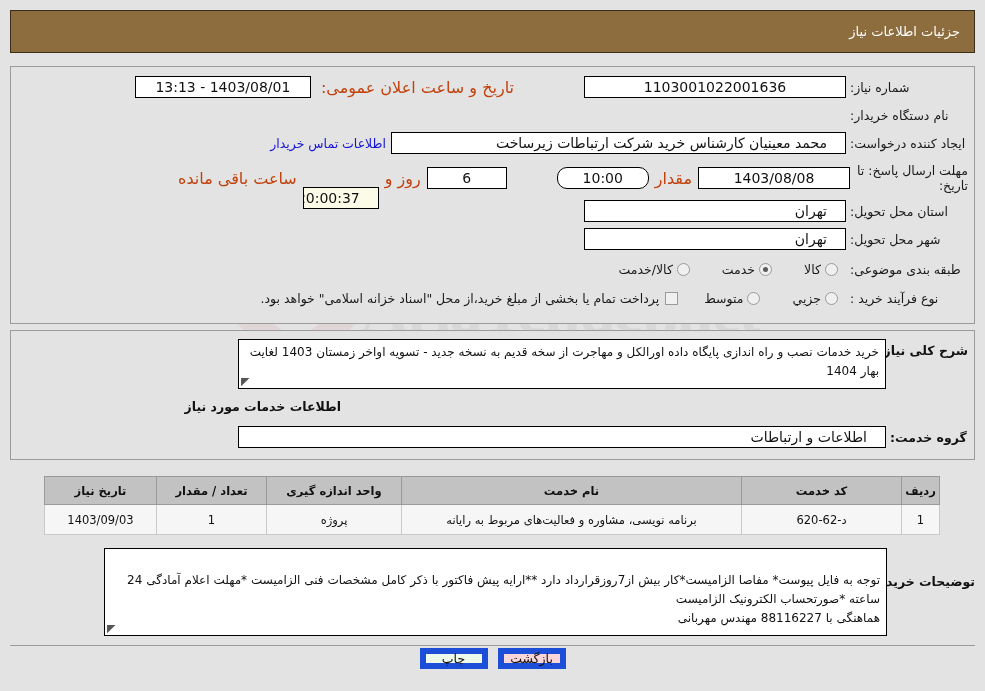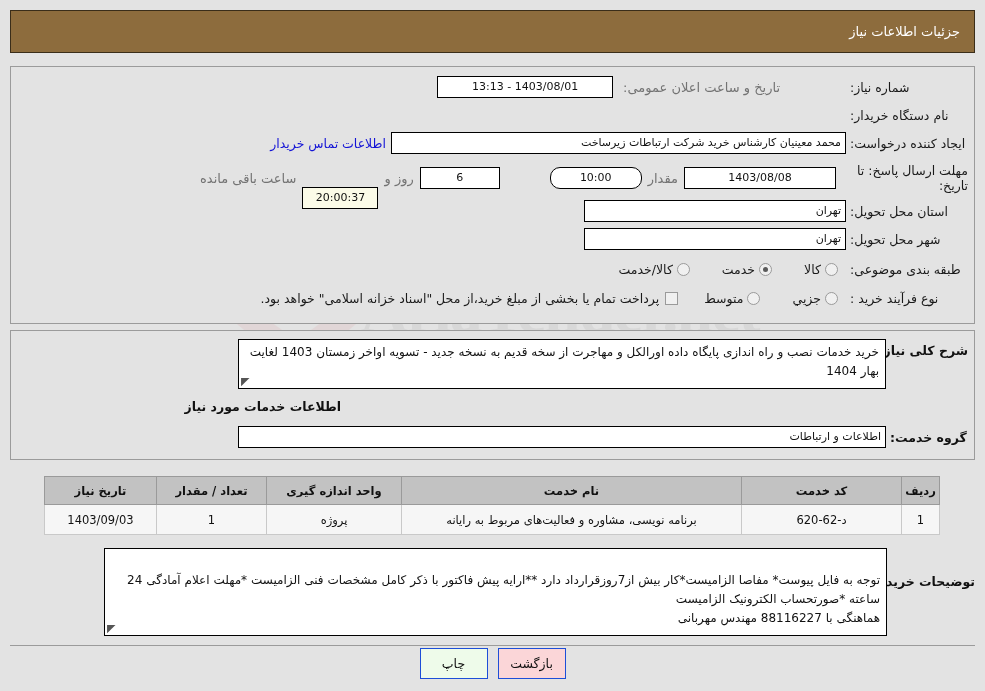--- a/index.html
+++ b/index.html
@@ -105,36 +105,36 @@
     padding-left: 4px;
     font-size: 12.5px;
     line-height: 15px;
     color: #1a1a1a;
   }
   .fbox {
     background: #ffffff;
     border: 1px solid #000000;
     height: 22px;
     line-height: 20px;
-    font-size: 11px;
-    color: #111;
-    padding: 0 4px;
+    font-size: 14px;
+    color: #111;
+    padding: 0 18px;
     overflow: hidden;
     white-space: nowrap;
   }
   .fbox.center { text-align: center; }
   .fbox.right  { text-align: right; }
   .fbox.timer {
     background: #fbfbe8;
     text-align: center;
     font-family: "DejaVu Sans", "Liberation Sans", sans-serif;
   }
   .sublabel {
-    font-size: 13px;
-    color: #737373;
+    font-size: 16px;
+    color: #c2410c;
     padding: 0 6px;
     white-space: nowrap;
   }
   .linklabel {
     font-size: 12.5px;
     color: #1313d6;
     white-space: nowrap;
     padding: 0 5px;
     cursor: pointer;
   }
@@ -253,22 +253,22 @@
   .footer {
     position: absolute;
     top: 648px; right: 0; left: 0;
     display: flex;
     justify-content: center;
     align-items: center;
     gap: 10px;
     z-index: 6;
   }
   .btn {
-    border: 1px solid #1d4ed8;
-    height: 31px;
+    border: 6px solid #1d4ed8;
+    height: 21px;
     min-width: 68px;
     font-size: 12.5px;
     color: #111;
     display: flex;
     align-items: center;
     justify-content: center;
     cursor: pointer;
     padding: 0 0;
   }
   .btn-print { background: #eefbea; }
@@ -292,37 +292,38 @@
 
   <div class="watermark">
     <span class="wm-text">AriaTender.net</span>
     <span class="wm-shield"></span>
   </div>
 
   <div class="panel-top">
 
     <div class="frow" style="top:8px; right:6px;">
       <span class="flabel" style="width:118px;">شماره نیاز:</span>
+      <span class="fbox center" style="width:262px; margin-right:4px;">1103001022001636</span>
       <span class="sublabel" style="margin-right:64px;">تاریخ و ساعت اعلان عمومی:</span>
       <span class="fbox center" style="width:176px; margin-right:4px;">1403/08/01 - 13:13</span>
     </div>
 
     <div class="frow" style="top:36px; right:6px;">
       <span class="flabel" style="width:118px;">نام دستگاه خریدار:</span>
     </div>
 
     <div class="frow" style="top:64px; right:6px;">
       <span class="flabel" style="width:118px;">ایجاد کننده درخواست:</span>
       <span class="fbox right" style="width:455px; margin-right:4px;">محمد معینیان کارشناس خرید شرکت ارتباطات زیرساخت</span>
       <span class="linklabel">اطلاعات تماس خریدار</span>
     </div>
 
     <div class="frow" style="top:92px; right:6px; height:38px; align-items:center;">
       <span class="flabel-wrap" style="width:118px;">مهلت ارسال پاسخ: تا تاریخ:</span>
-      <span class="fbox center" style="width:152px; margin-right:14px;">1403/08/08</span>
+      <span class="fbox center" style="width:152px; margin-right:0;">1403/08/08</span>
       <span class="sublabel">مقدار</span>
       <span class="fbox center" style="width:92px;border-radius:10px;">10:00</span>
       <span class="fbox center" style="width:80px; margin-right:50px;">6</span>
       <span class="sublabel">روز و</span>
       <span class="fbox timer" style="width:76px;margin-top:40px;">20:00:37</span>
       <span class="sublabel">ساعت باقی مانده</span>
     </div>
 
     <div class="frow" style="top:132px; right:6px;">
       <span class="flabel" style="width:118px;">استان محل تحویل:</span>

